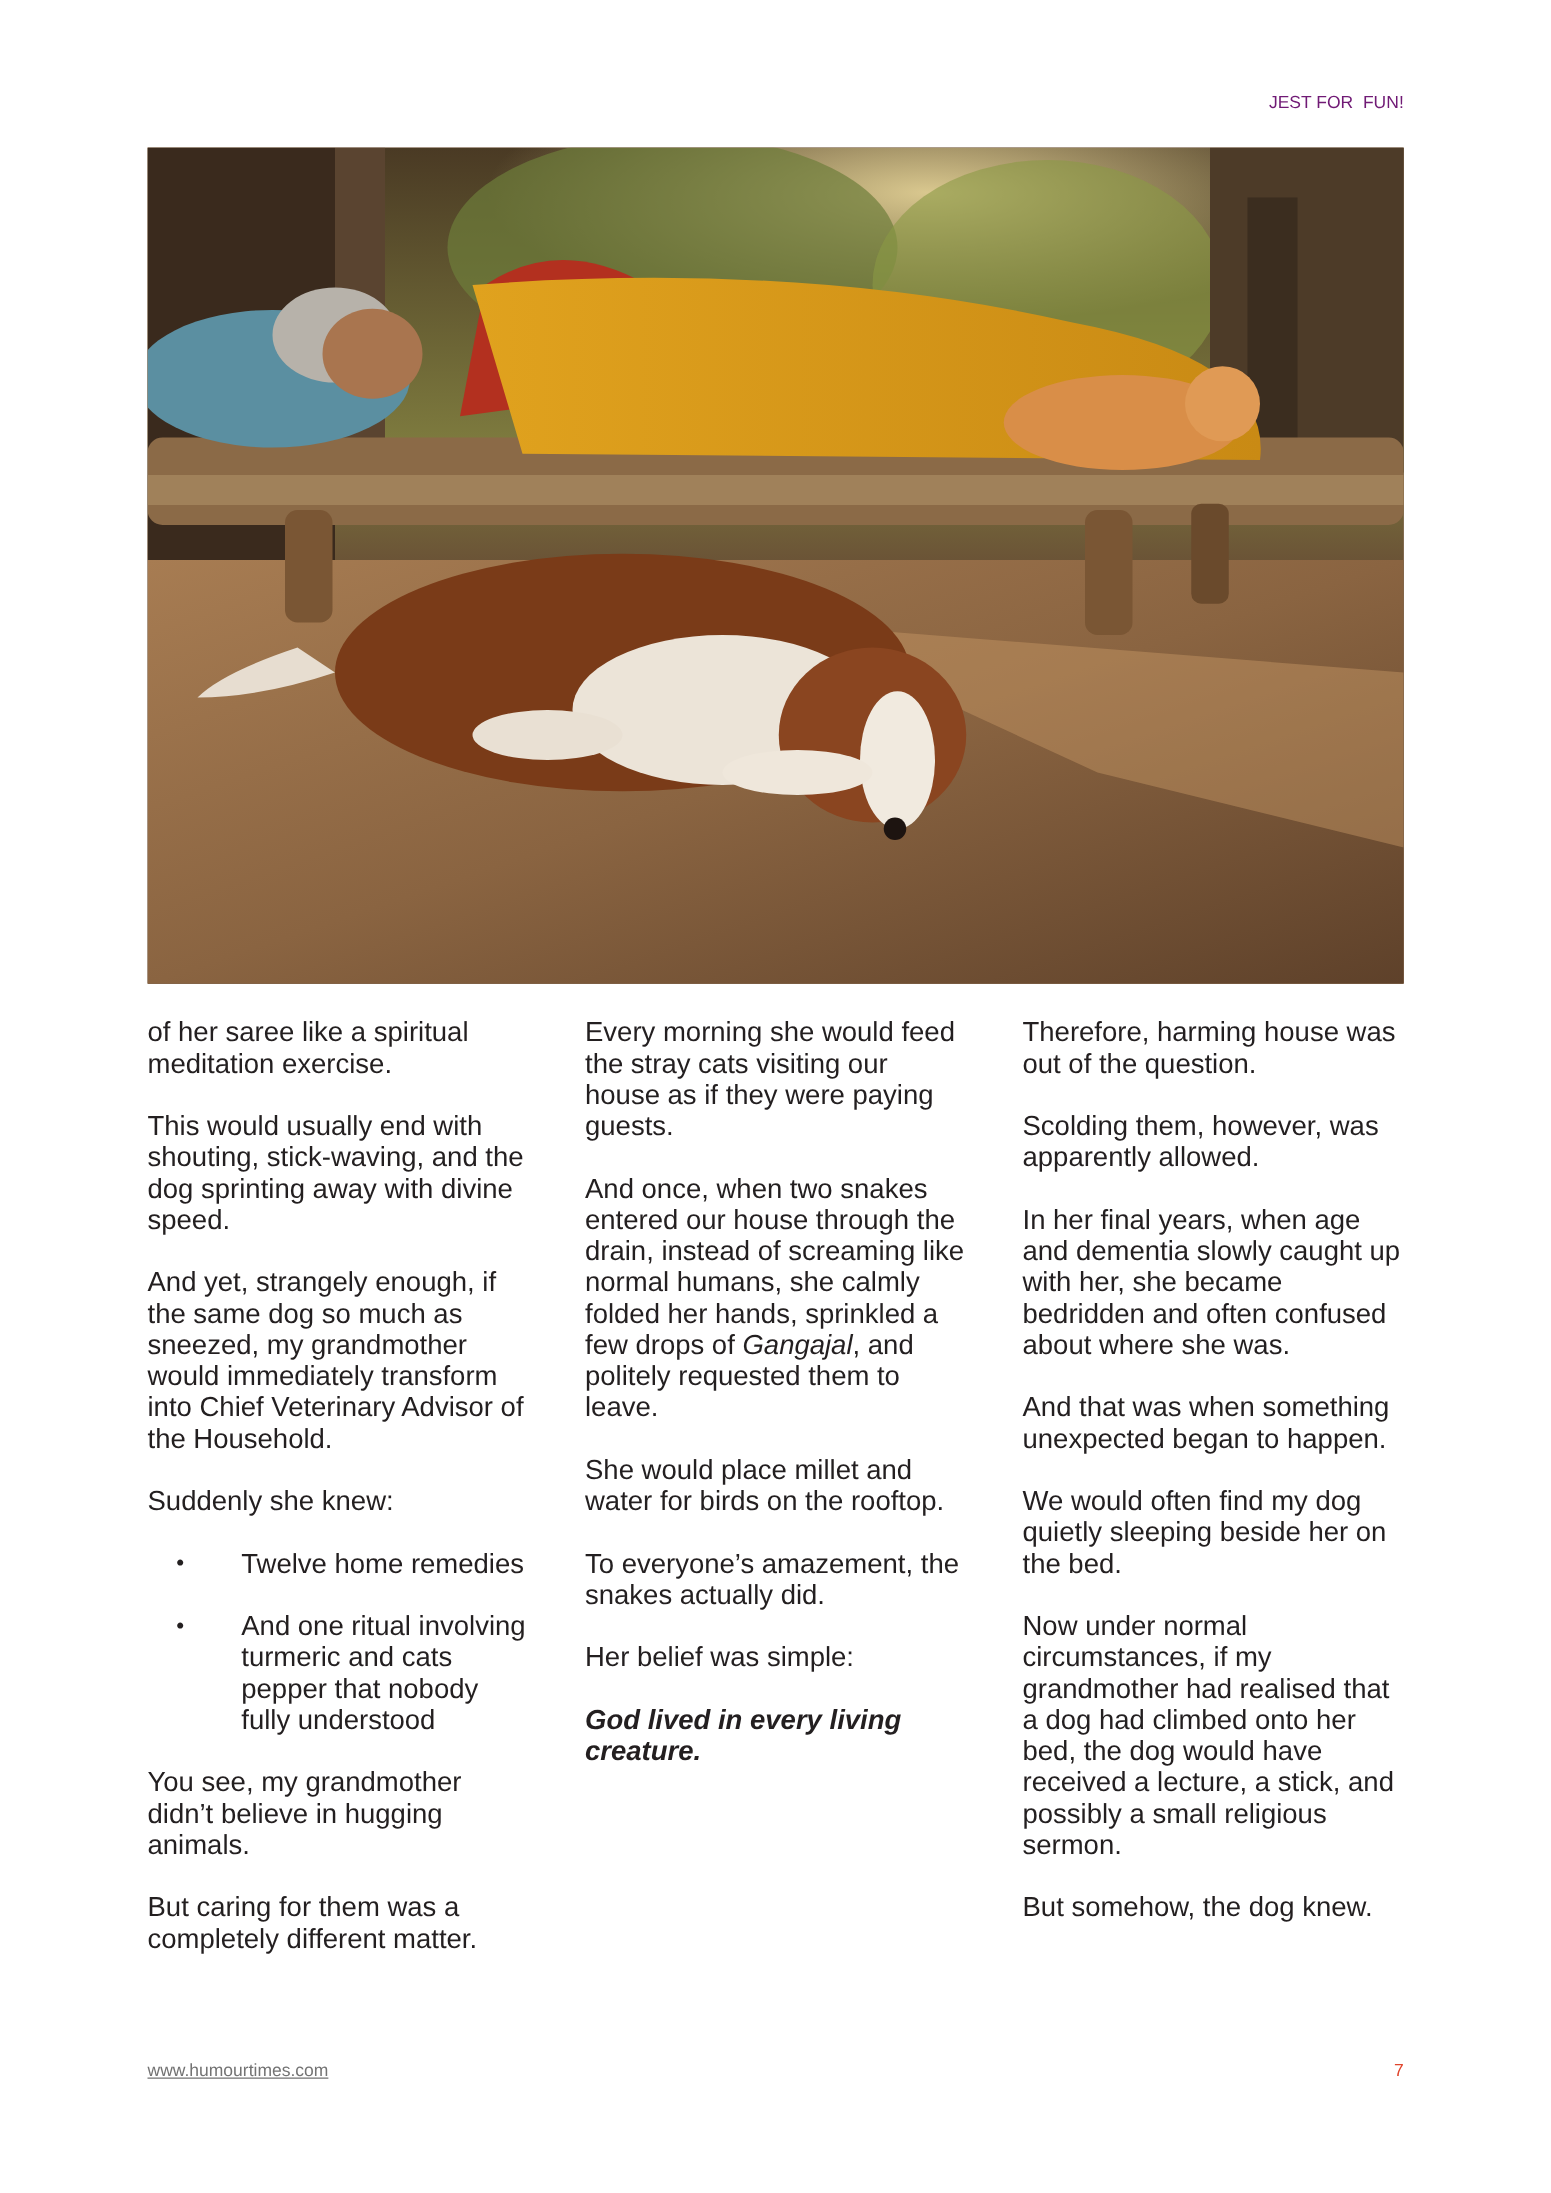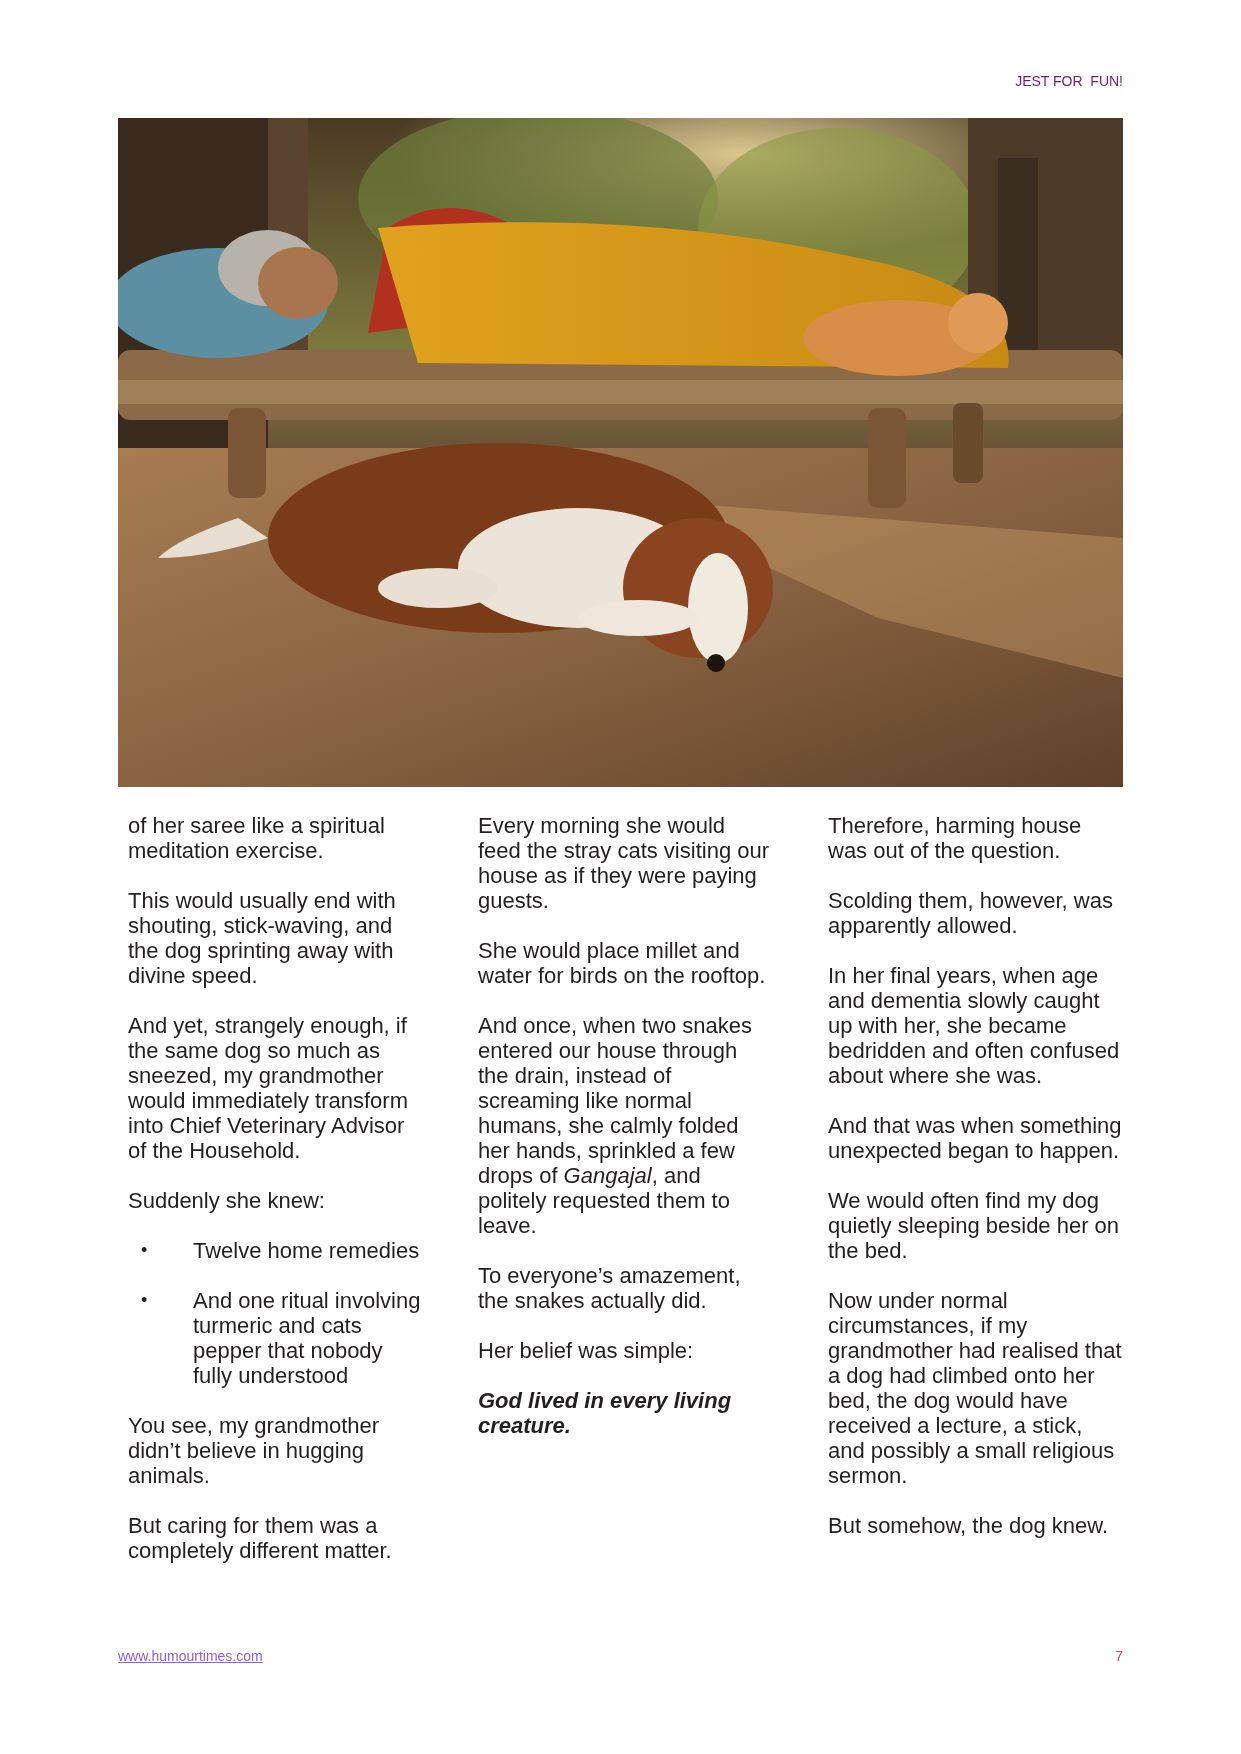--- a/index.html
+++ b/index.html
@@ -44,21 +44,21 @@
     }
     .col {
       width: 300px;
       font-size: 22px;
       line-height: 25px;
     }
     .col-1 { width: 305px; }
     .col-2 { width: 305px; }
     .col-3 { width: 305px; }
     .col p {
-      margin: 0 0 25px 10px;
+      margin: 0 0 25px 0;
     }
     .col p:last-child { margin-bottom: 0; }
     .bullets {
       list-style: none;
       margin: 0 0 25px 0;
       padding: 0;
     }
     .bullets li {
       position: relative;
       padding-left: 75px;
@@ -74,21 +74,21 @@
     .pull-quote {
       text-align: left;
       font-weight: bold;
       font-style: italic;
     }
     .footer-link {
       position: absolute;
       left: 118px;
       top: 1648px;
       font-size: 14px;
-      color: #8b5cf6;
+      color: #737373;
       text-decoration: underline;
     }
     .page-number {
       position: absolute;
       right: 118px;
       top: 1648px;
       font-size: 14px;
       color: #e0452c;
     }
   </style>
@@ -179,22 +179,22 @@
         <span class="bullet-dot">•</span>
         <span>And one ritual involving turmeric and cats pepper that nobody fully understood</span>
       </li>
     </ul>
     <p>You see, my grandmother didn’t believe in hugging animals.</p>
     <p>But caring for them was a completely different matter.</p>
   </div>
 
   <div class="col col-2">
     <p>Every morning she would feed the stray cats visiting our house as if they were paying guests.</p>
+    <p><span>And once, when two snakes entered our house through the drain, instead of screaming like normal humans, she calmly folded her hands, sprinkled a few drops of </span><em>Gangajal</em><span>, and politely requested them to leave.</span></p>
     <p>She would place millet and water for birds on the rooftop.</p>
-    <p><span>And once, when two snakes entered our house through the drain, instead of screaming like normal humans, she calmly folded her hands, sprinkled a few drops of </span><em>Gangajal</em><span>, and politely requested them to leave.</span></p>
     <p>To everyone’s amazement, the snakes actually did.</p>
     <p>Her belief was simple:</p>
     <p class="pull-quote">God lived in every living creature.</p>
   </div>
 
   <div class="col col-3">
     <p>Therefore, harming house was out of the question.</p>
     <p>Scolding them, however, was apparently allowed.</p>
     <p>In her final years, when age and dementia slowly caught up with her, she became bedridden and often confused about where she was.</p>
     <p>And that was when something unexpected began to happen.</p>

